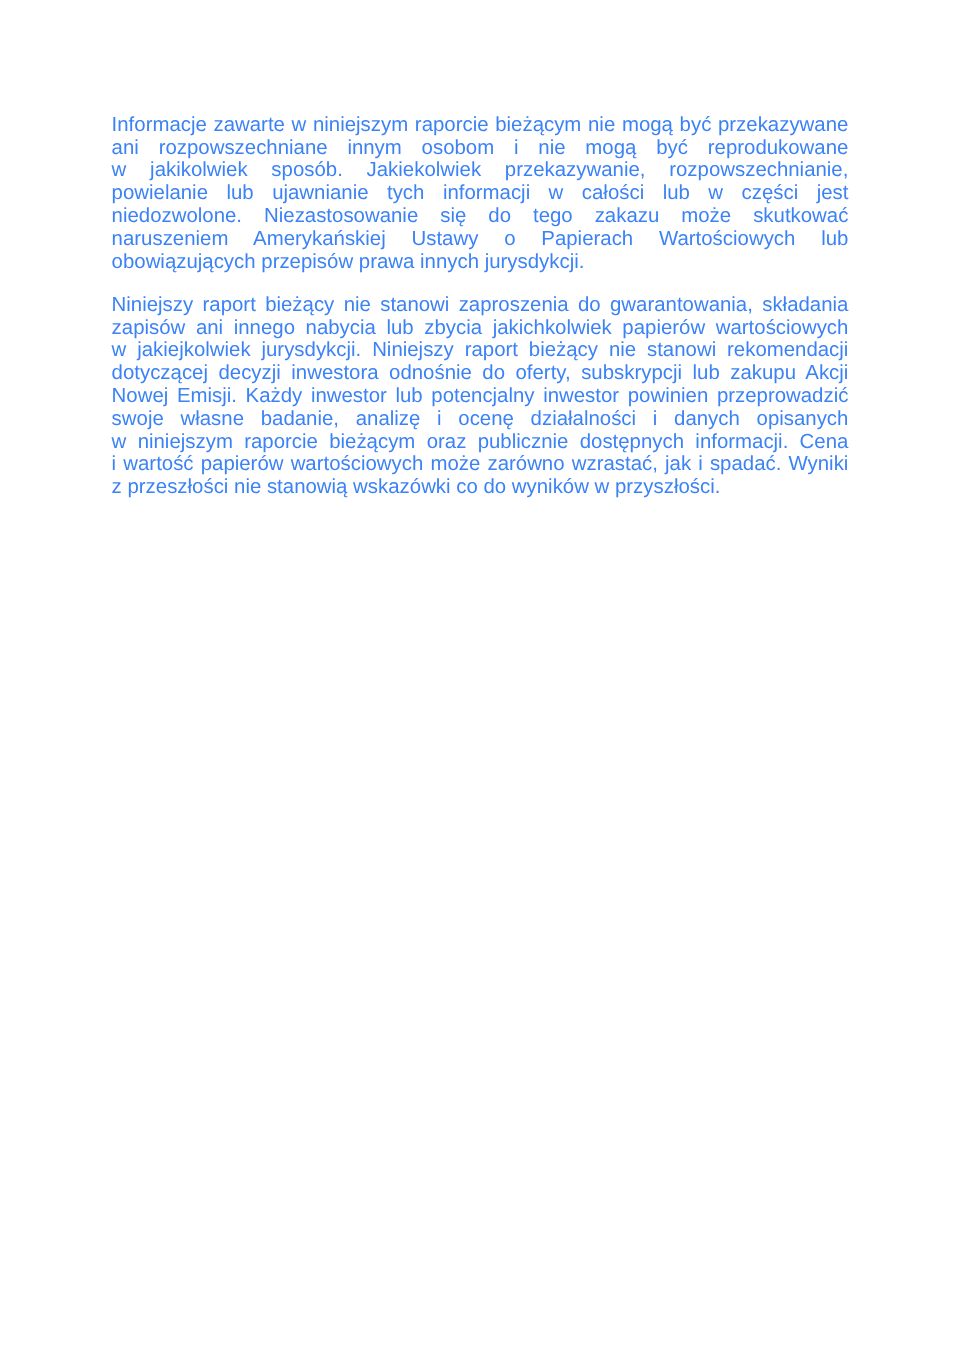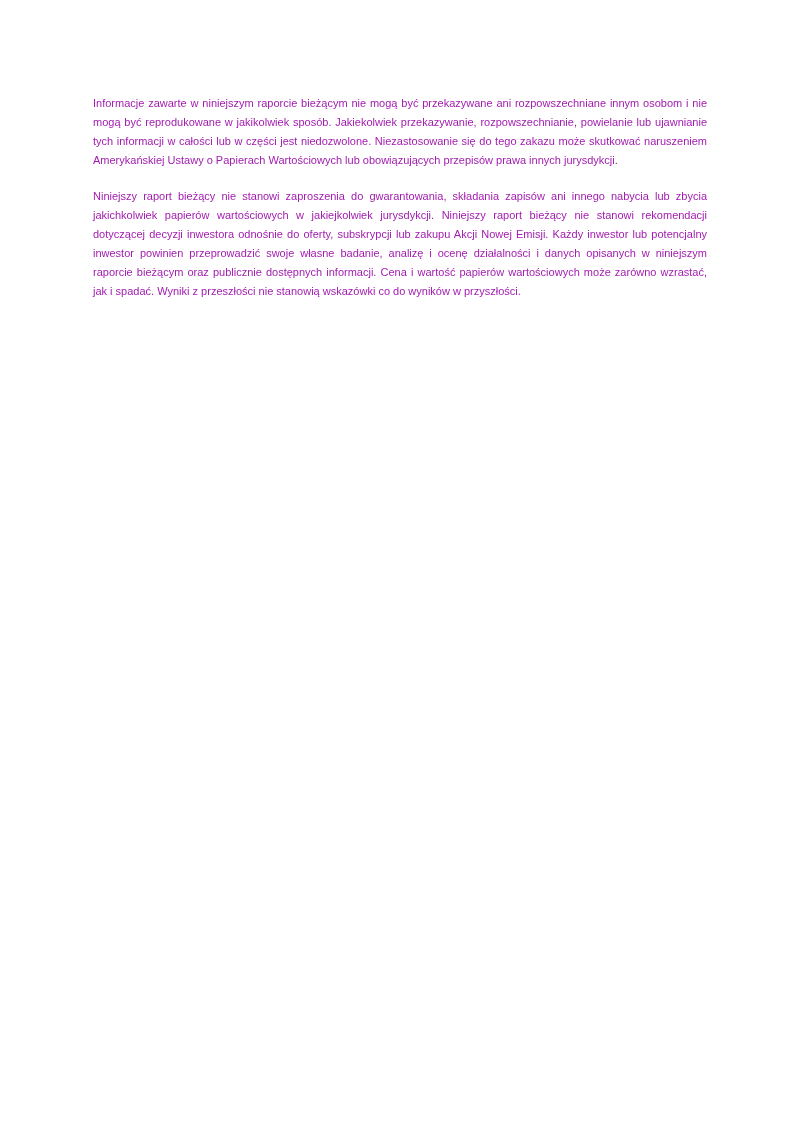--- a/index.html
+++ b/index.html
@@ -17,24 +17,24 @@
     color: #0a0a0a;
   }
   .text-block {
     position: absolute;
     left: 93px;
     top: 94px;
     width: 614px;
   }
   .para {
     margin: 0 0 17px 0;
-    font-size: 11px;
+    font-size: 17px;
     line-height: 19px;
     text-align: justify;
-    color: #a21caf;
+    color: #3b82f6;
   }
 </style>
 </head>
 <body>
 
 <div class="page">
   <div class="text-block">
     <p class="para">Informacje zawarte w&nbsp;niniejszym raporcie bieżącym nie mogą być przekazywane ani rozpowszechniane innym osobom i&nbsp;nie mogą być reprodukowane w&nbsp;jakikolwiek sposób. Jakiekolwiek przekazywanie, rozpowszechnianie, powielanie lub ujawnianie tych informacji w&nbsp;całości lub w&nbsp;części jest niedozwolone. Niezastosowanie się do&nbsp;tego zakazu może skutkować naruszeniem Amerykańskiej Ustawy o&nbsp;Papierach Wartościowych lub obowiązujących przepisów prawa innych jurysdykcji.</p>
     <p class="para">Niniejszy raport bieżący nie stanowi zaproszenia do&nbsp;gwarantowania, składania zapisów ani innego nabycia lub zbycia jakichkolwiek papierów wartościowych w&nbsp;jakiejkolwiek jurysdykcji. Niniejszy raport bieżący nie stanowi rekomendacji dotyczącej decyzji inwestora odnośnie do&nbsp;oferty, subskrypcji lub zakupu Akcji Nowej Emisji. Każdy inwestor lub potencjalny inwestor powinien przeprowadzić swoje własne badanie, analizę i&nbsp;ocenę działalności i&nbsp;danych opisanych w&nbsp;niniejszym raporcie bieżącym oraz&nbsp;publicznie dostępnych informacji. Cena i&nbsp;wartość papierów wartościowych może zarówno wzrastać, jak i&nbsp;spadać. Wyniki z&nbsp;przeszłości nie stanowią wskazówki co do wyników w&nbsp;przyszłości.</p>
   </div>

